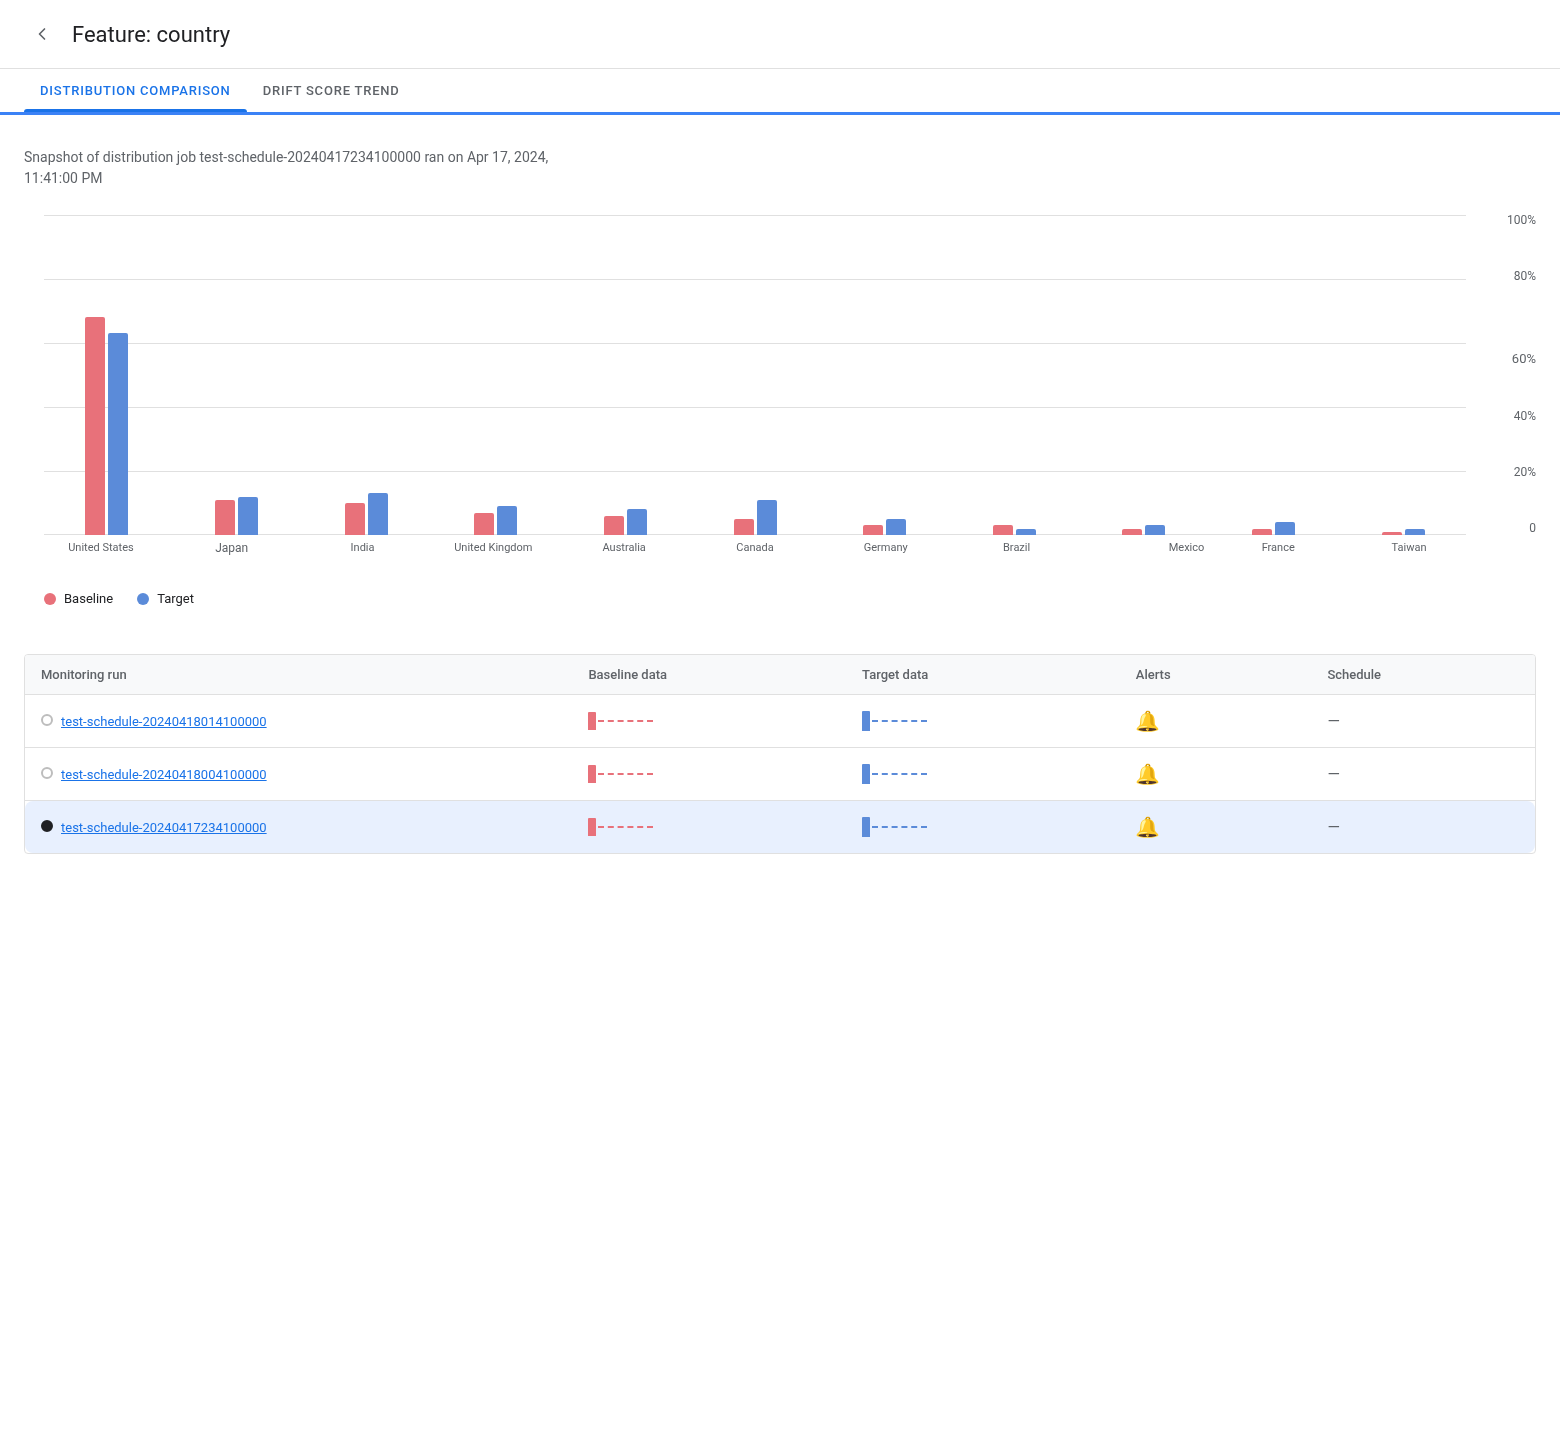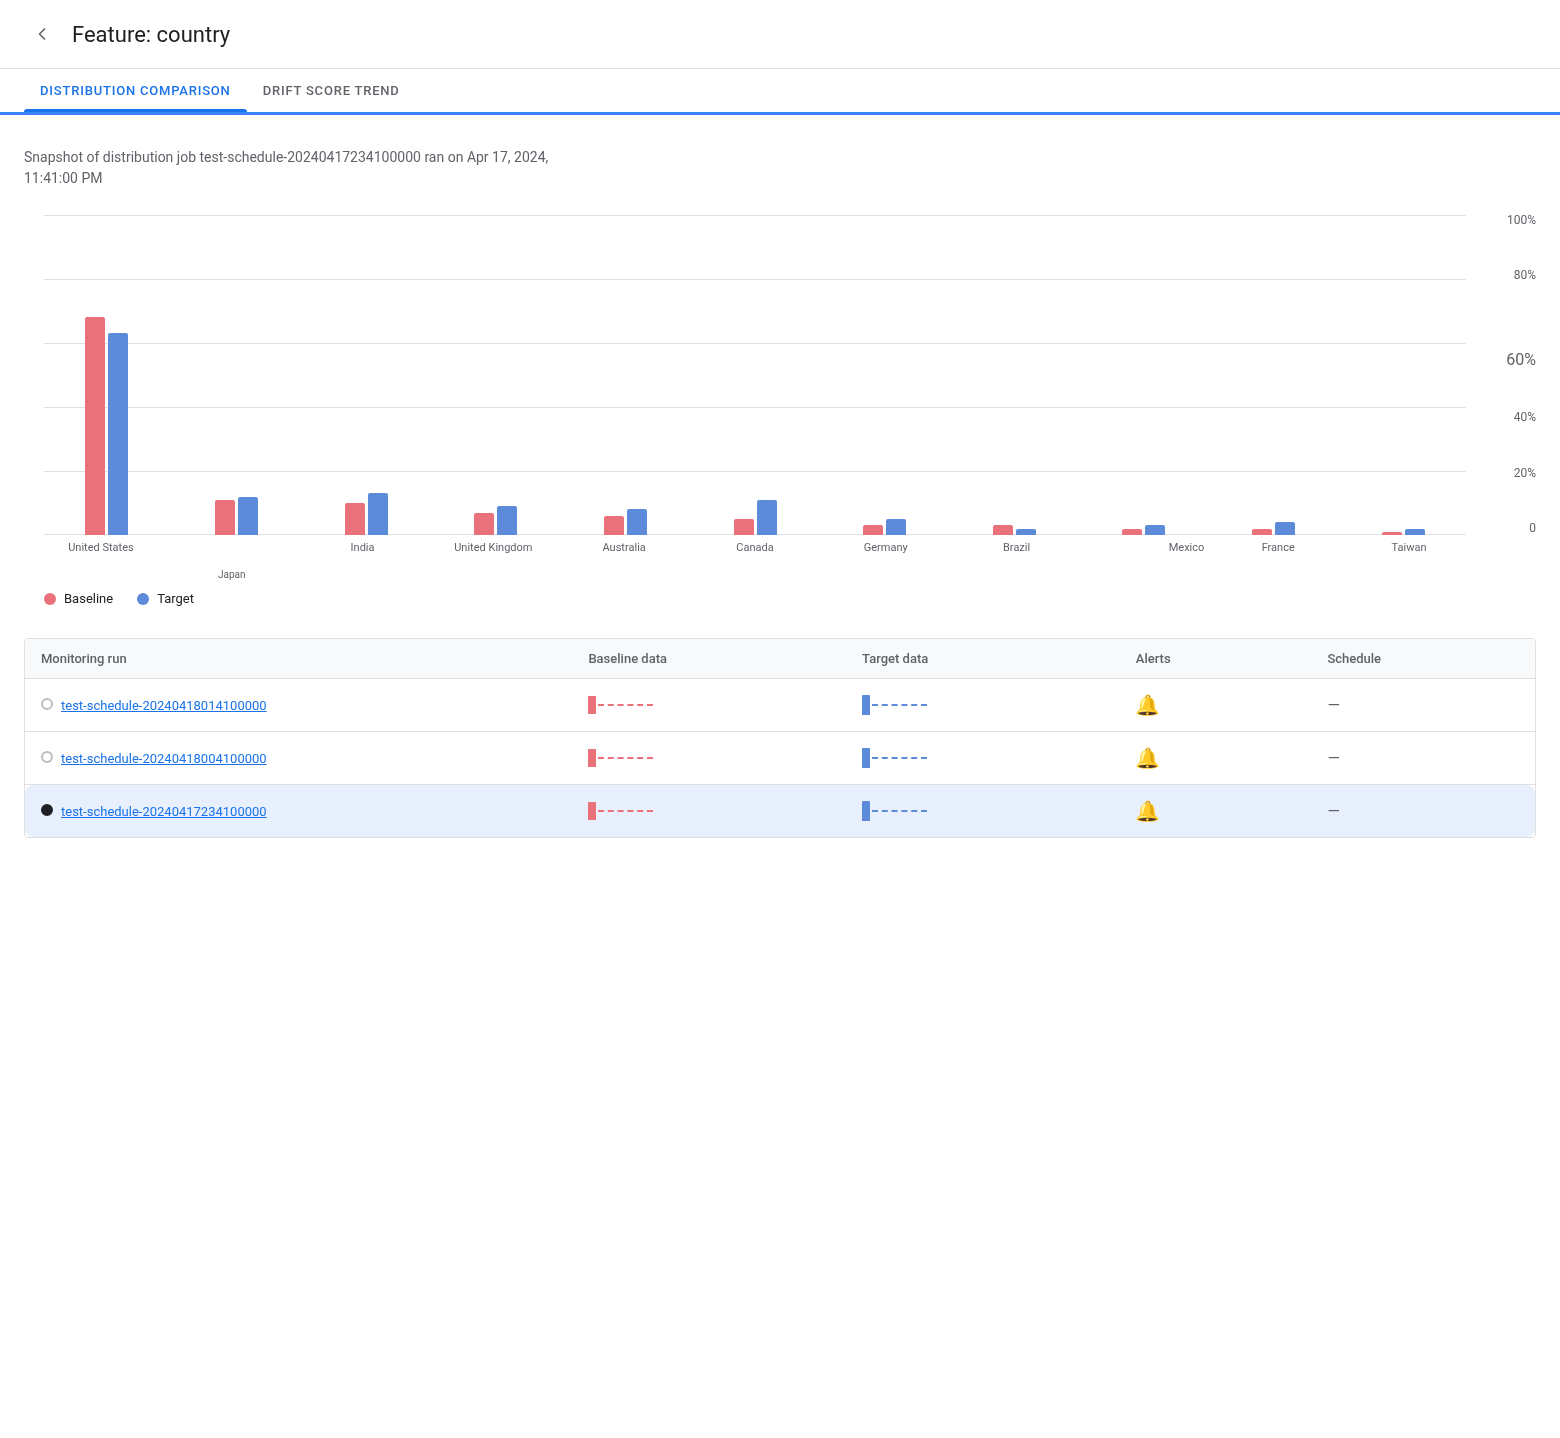--- a/index.html
+++ b/index.html
@@ -21,21 +21,21 @@
     .section-title { font-size: 22px; font-weight: 600; margin-bottom: 8px; }
     .section-subtitle { font-size: 14px; color: #5f6368; margin-bottom: 16px; line-height: 1.5; }
     
     
     .chart-container { position: relative; margin-bottom: 16px; }
     .bar { width: 22px; border-radius: 2px 2px 0 0; }
     .bar.baseline { background: #e8717a; }
     .bar.target { background: #5b8bd9; }
     
     
-    .legend { display: flex; gap: 24px; margin-bottom: 32px; padding-left: 20px; }
+    .legend { display: flex; gap: 24px; margin-bottom: 48px; padding-left: 20px; }
     .legend-item { display: flex; align-items: center; gap: 8px; font-size: 13px; }
     .legend-dot { width: 12px; height: 12px; border-radius: 50%; }
     .legend-dot.baseline { background: #e8717a; }
     .legend-dot.target { background: #5b8bd9; }
     
     
     .table-container { border: 1px solid #e0e0e0; border-radius: 4px; overflow: hidden; }
     .table-header { display: grid; grid-template-columns: 2fr 1fr 1fr 0.7fr 0.7fr; background: #f8f9fa; padding: 12px 16px; border-bottom: 1px solid #e0e0e0; }
     .table-header-cell { font-size: 13px; font-weight: 500; color: #5f6368; }
     .table-row { display: grid; grid-template-columns: 2fr 1fr 1fr 0.7fr 0.7fr; padding: 14px 16px; border-bottom: 1px solid #e0e0e0; align-items: center; }
@@ -81,21 +81,21 @@
         <div style="position: absolute; top: 20%; left: 0; right: 0; height: 1px; background: #e0e0e0;"></div>
         <div style="position: absolute; top: 40%; left: 0; right: 0; height: 1px; background: #e0e0e0;"></div>
         <div style="position: absolute; top: 60%; left: 0; right: 0; height: 1px; background: #e0e0e0;"></div>
         <div style="position: absolute; top: 80%; left: 0; right: 0; height: 1px; background: #e0e0e0;"></div>
         <div style="position: absolute; bottom: 0; left: 0; right: 0; height: 1px; background: #e0e0e0;"></div>
       </div>
 
       <div style="position: absolute; right: 0; top: 8px; bottom: 40px; width: 60px; display: flex; flex-direction: column; justify-content: space-between; align-items: flex-end;">
         <span style="font-size: 12px; color: #5f6368;">100%</span>
         <span style="font-size: 12px; color: #5f6368;">80%</span>
-        <span style="font-size: 16px; color: #5f6368; margin-top: 26px;">60%</span>
+        <span style="font-size: 13px; color: #5f6368; margin-top: 26px;">60%</span>
         <span style="font-size: 12px; color: #5f6368;">40%</span>
         <span style="font-size: 12px; color: #5f6368;">20%</span>
         <span style="font-size: 12px; color: #5f6368;">0</span>
       </div>
 
       <div style="position: absolute; left: 20px; right: 70px; top: 10px; bottom: 40px; display: flex; align-items: flex-end; gap: 4px;">
 
         <div style="flex: 1; display: flex; flex-direction: column; align-items: center; height: 100%;">
           <div style="display: flex; align-items: flex-end; gap: 3px; height: 100%;">
             <div class="bar baseline" style="height: 68%; width: 20px;"></div>
@@ -169,21 +169,21 @@
         <div style="flex: 1; display: flex; flex-direction: column; align-items: center; height: 100%;">
           <div style="display: flex; align-items: flex-end; gap: 3px; height: 100%;">
             <div class="bar baseline" style="height: 1%; width: 20px;"></div>
             <div class="bar target" style="height: 2%; width: 20px;"></div>
           </div>
         </div>
       </div>
 
       <div style="position: absolute; left: 20px; right: 70px; bottom: 0; height: 40px; display: flex; align-items: flex-start; padding-top: 6px; gap: 17px;">
         <div style="flex: 1; text-align: center; font-size: 11px; color: #5f6368;">United States</div>
-        <div style="flex: 1; text-align: center; font-size: 10px; color: #5f6368; margin-top: 28px;">Japan</div>
+        <div style="flex: 1; text-align: center; font-size: 12px; color: #5f6368;">Japan</div>
         <div style="flex: 1; text-align: center; font-size: 11px; color: #5f6368;">India</div>
         <div style="flex: 1; text-align: center; font-size: 11px; color: #5f6368;">United Kingdom</div>
         <div style="flex: 1; text-align: center; font-size: 11px; color: #5f6368;">Australia</div>
         <div style="flex: 1; text-align: center; font-size: 11px; color: #5f6368;">Canada</div>
         <div style="flex: 1; text-align: center; font-size: 11px; color: #5f6368;">Germany</div>
         <div style="flex: 1; text-align: center; font-size: 11px; color: #5f6368;">Brazil</div>
         <div style="flex: 1; text-align: right; font-size: 11px; color: #5f6368;">Mexico</div>
         <div style="flex: 1; text-align: center; font-size: 11px; color: #5f6368;">France</div>
         <div style="flex: 1; text-align: center; font-size: 11px; color: #5f6368;">Taiwan</div>
       </div>

